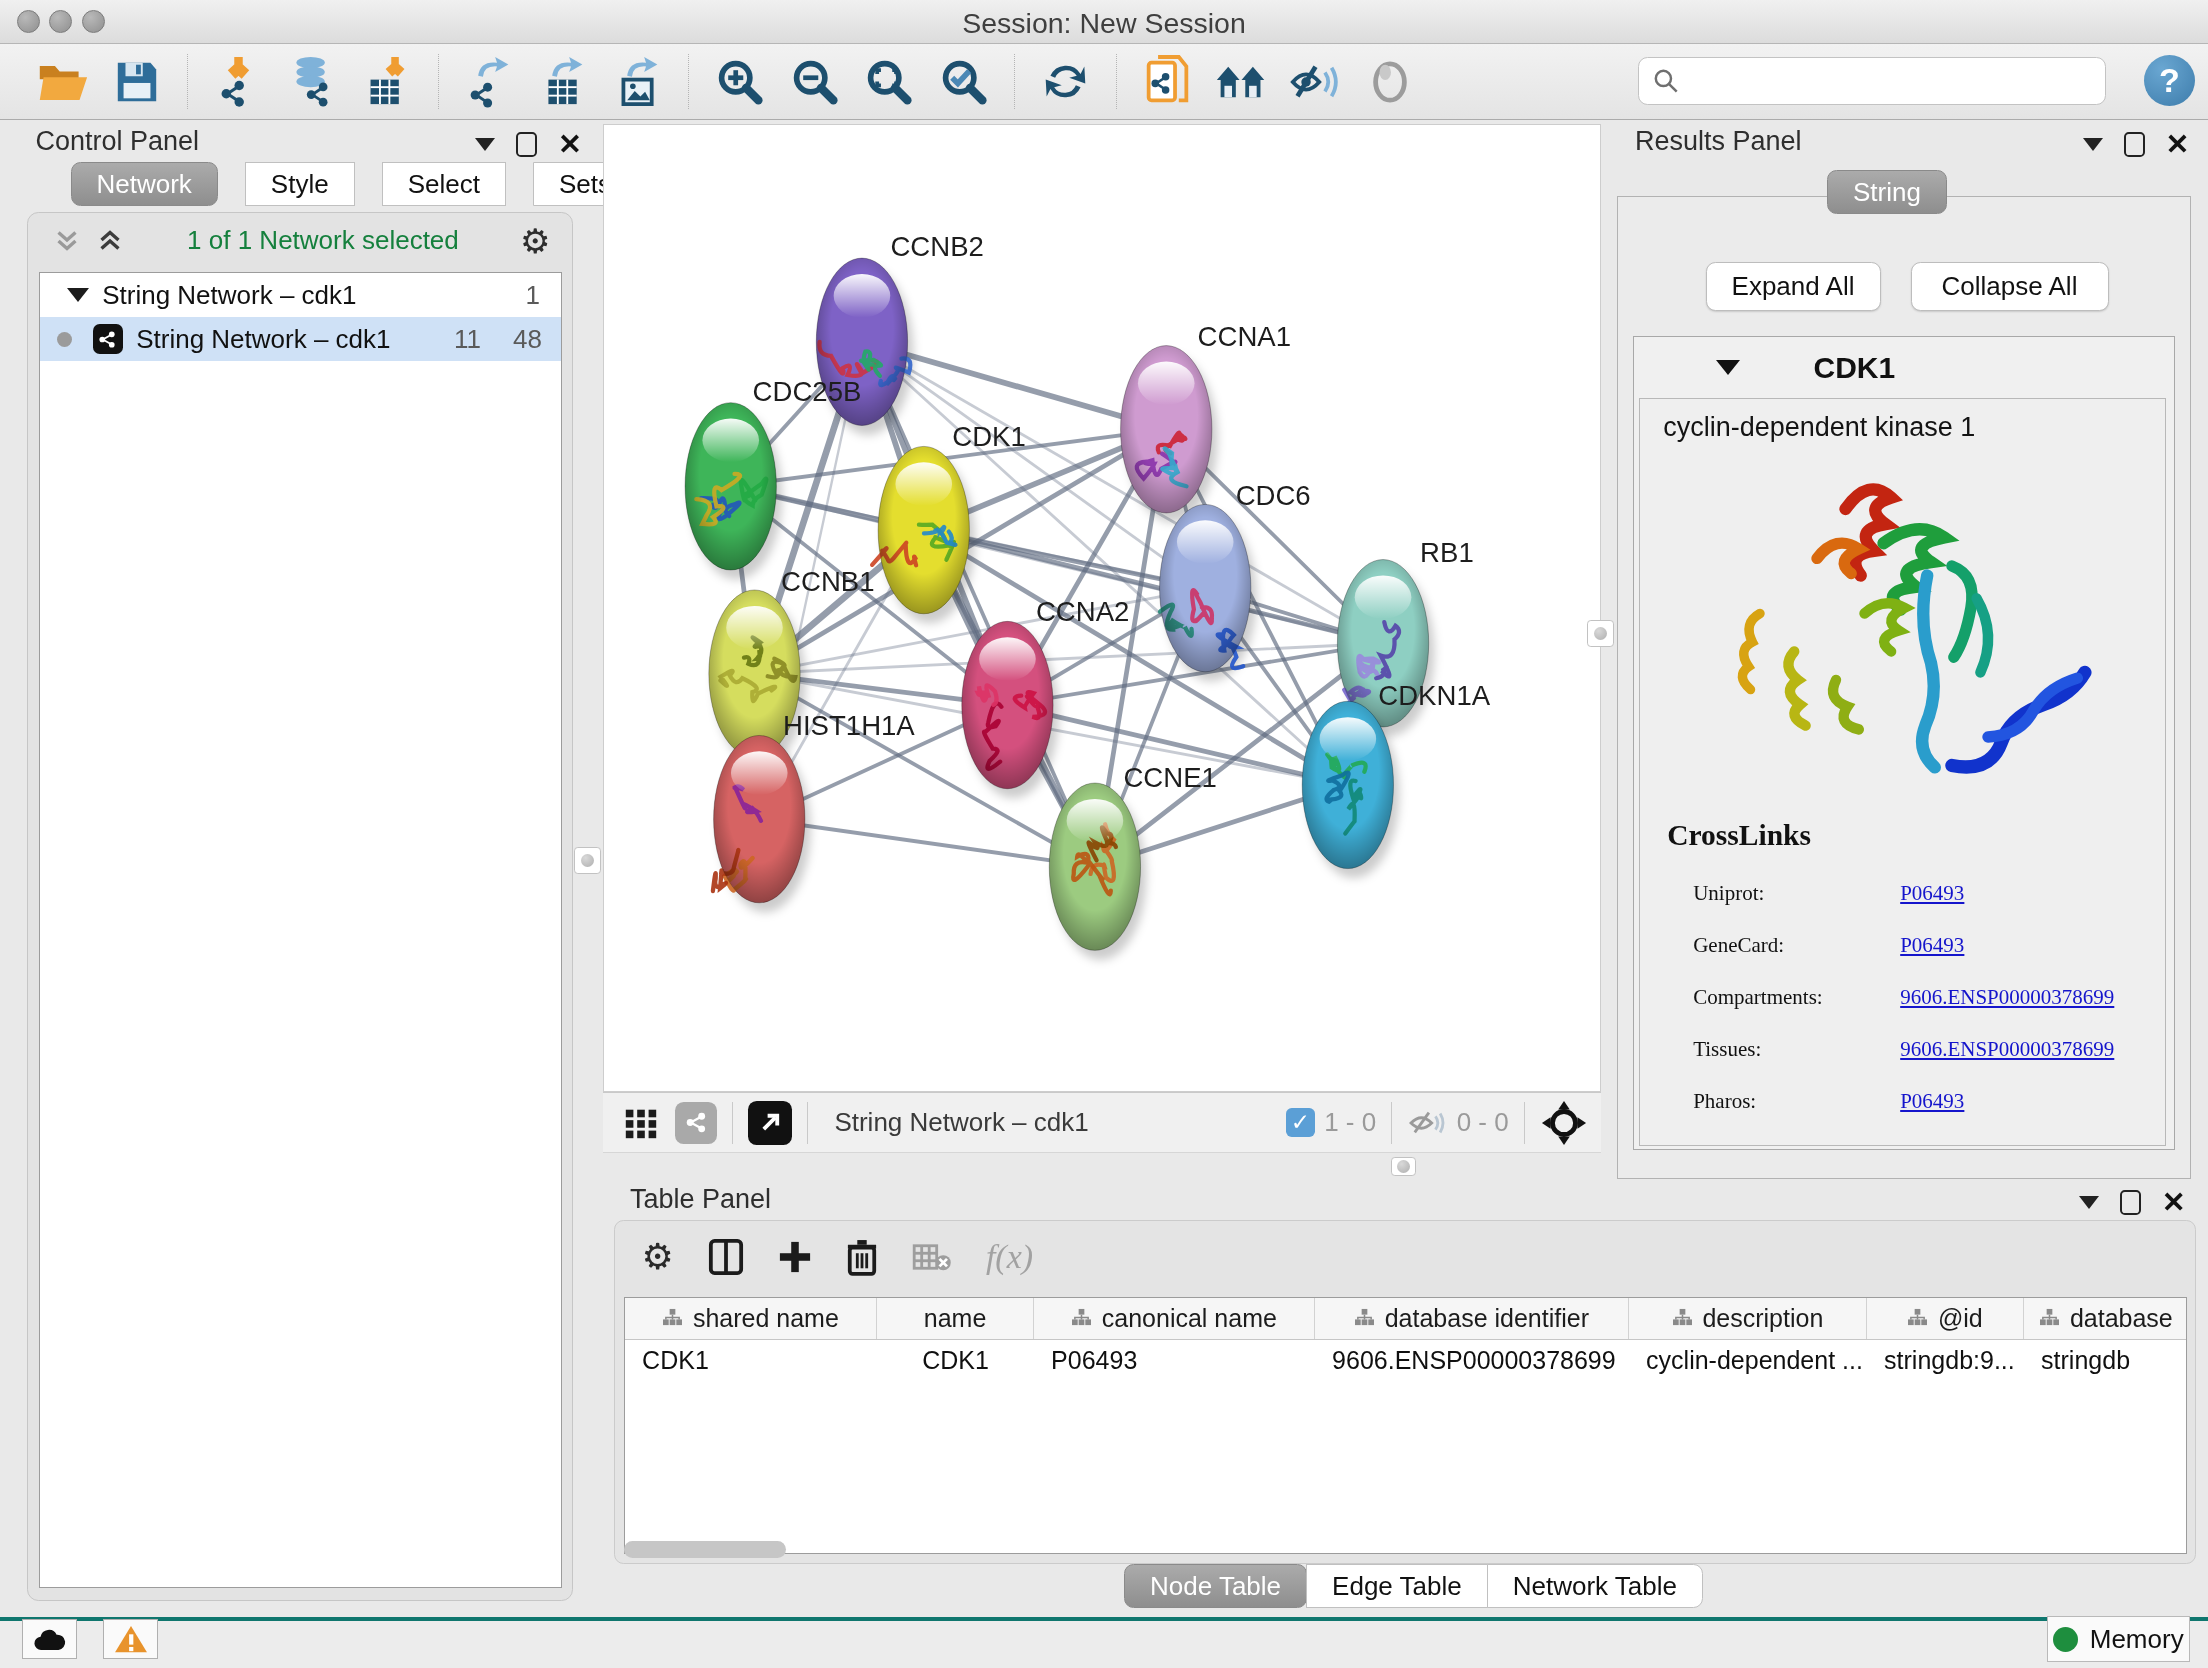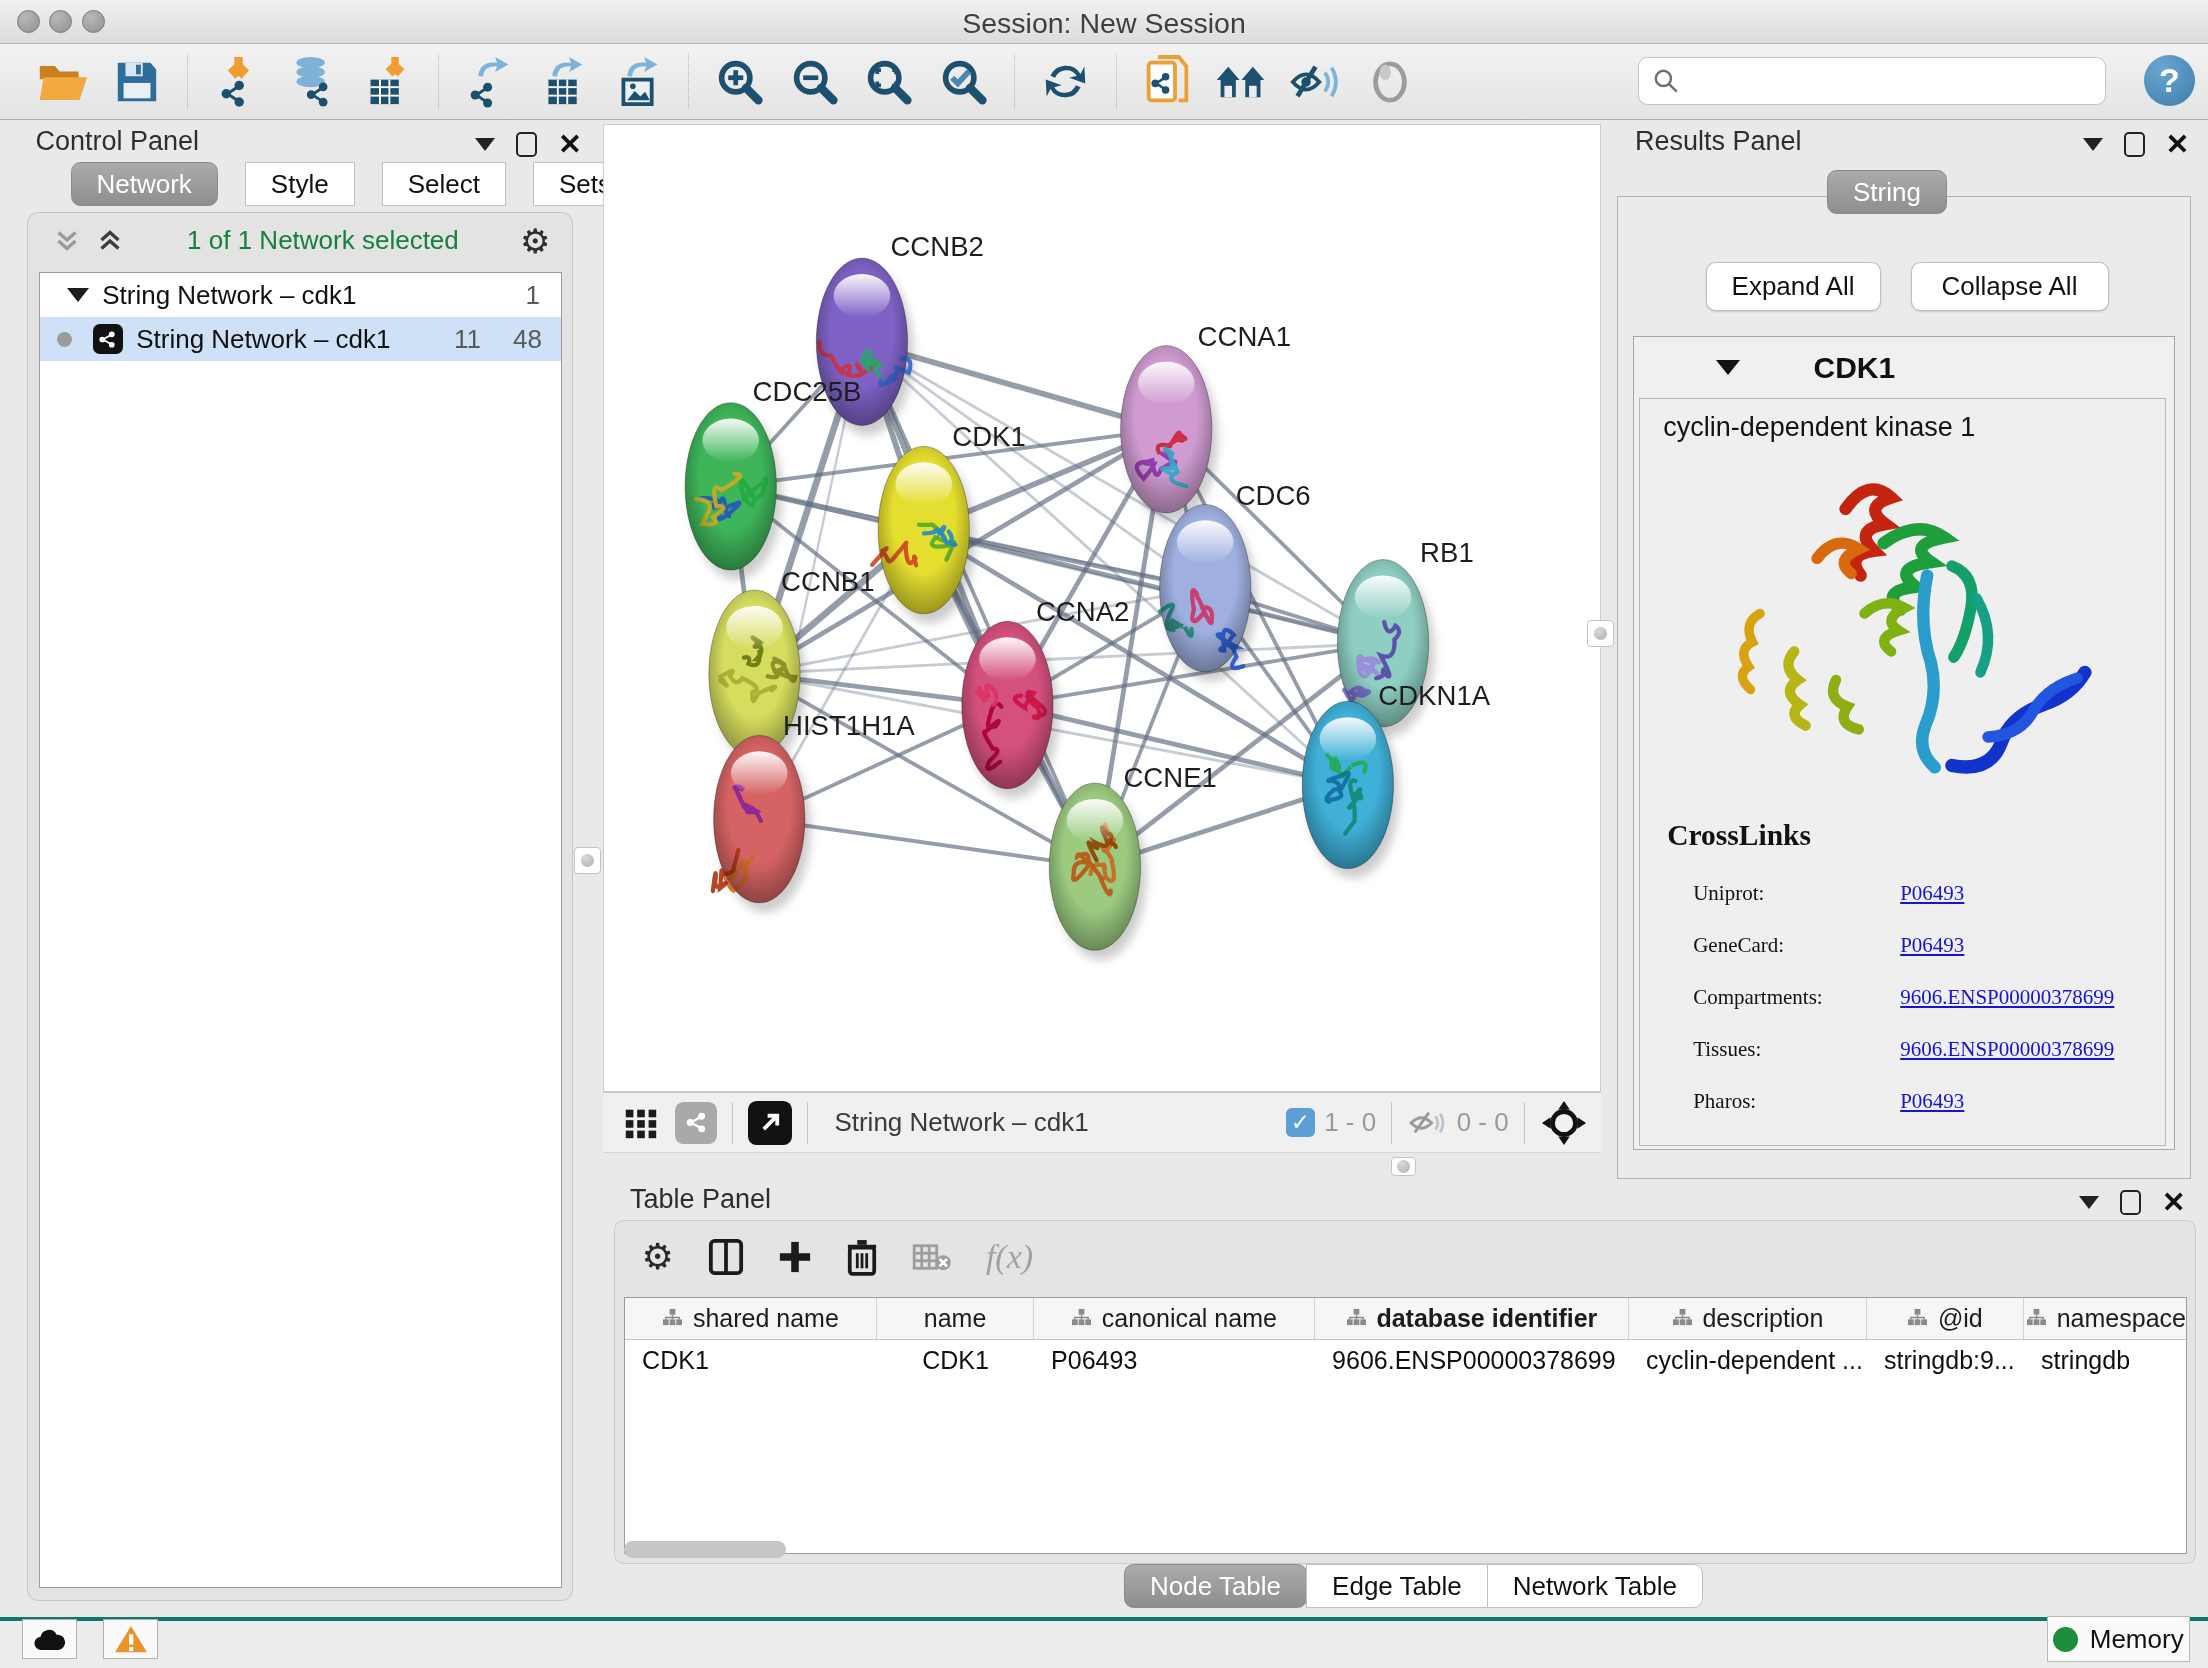--- a/index.html
+++ b/index.html
@@ -758,21 +758,21 @@
                 <g fill="#8a8a8a">
                   <rect x="8" y="1" width="6" height="6"></rect>
                   <rect x="1" y="12" width="6" height="6"></rect>
                   <rect x="8" y="12" width="6" height="6"></rect>
                   <rect x="15" y="12" width="6" height="6"></rect>
                 </g>
                 <path d="M11 7 v3 M4 12 v-2 h14 v2 M11 9 v3" stroke="#8a8a8a" stroke-width="1.6" fill="none"></path>
               </svg></span>
             <span>canonical name</span>
           </div>
-          <div class="th" style="width: 314px; font-weight: bold;">
+          <div class="th" style="width: 314px;">
             <span><svg width="21" height="19" viewBox="0 0 22 20">
                 <g fill="#8a8a8a">
                   <rect x="8" y="1" width="6" height="6"></rect>
                   <rect x="1" y="12" width="6" height="6"></rect>
                   <rect x="8" y="12" width="6" height="6"></rect>
                   <rect x="15" y="12" width="6" height="6"></rect>
                 </g>
                 <path d="M11 7 v3 M4 12 v-2 h14 v2 M11 9 v3" stroke="#8a8a8a" stroke-width="1.6" fill="none"></path>
               </svg></span>
             <span>database identifier</span>
@@ -804,21 +804,21 @@
           <div class="th" style="width: 165px;">
             <span><svg width="21" height="19" viewBox="0 0 22 20">
                 <g fill="#8a8a8a">
                   <rect x="8" y="1" width="6" height="6"></rect>
                   <rect x="1" y="12" width="6" height="6"></rect>
                   <rect x="8" y="12" width="6" height="6"></rect>
                   <rect x="15" y="12" width="6" height="6"></rect>
                 </g>
                 <path d="M11 7 v3 M4 12 v-2 h14 v2 M11 9 v3" stroke="#8a8a8a" stroke-width="1.6" fill="none"></path>
               </svg></span>
-            <span>namespace</span>
+            <span>database</span>
           </div>
         </div>
       <div id="tp-row">
           <div class="td" style="width: 252px;">CDK1</div>
           <div class="td center" style="width: 157px;">CDK1</div>
           <div class="td" style="width: 281px;">P06493</div>
           <div class="td" style="width: 314px;">9606.ENSP00000378699</div>
           <div class="td" style="width: 238px;">cyclin-dependent ...</div>
           <div class="td" style="width: 157px;">stringdb:9...</div>
           <div class="td" style="width: 165px;">stringdb</div>

